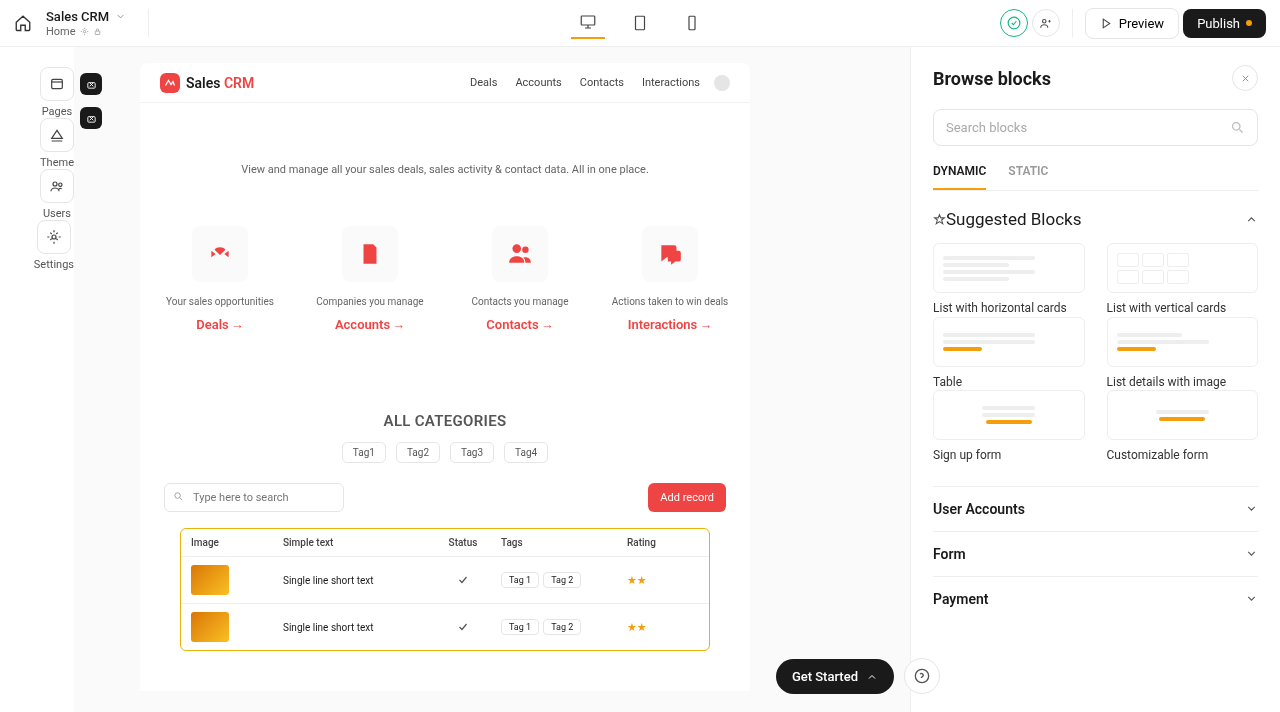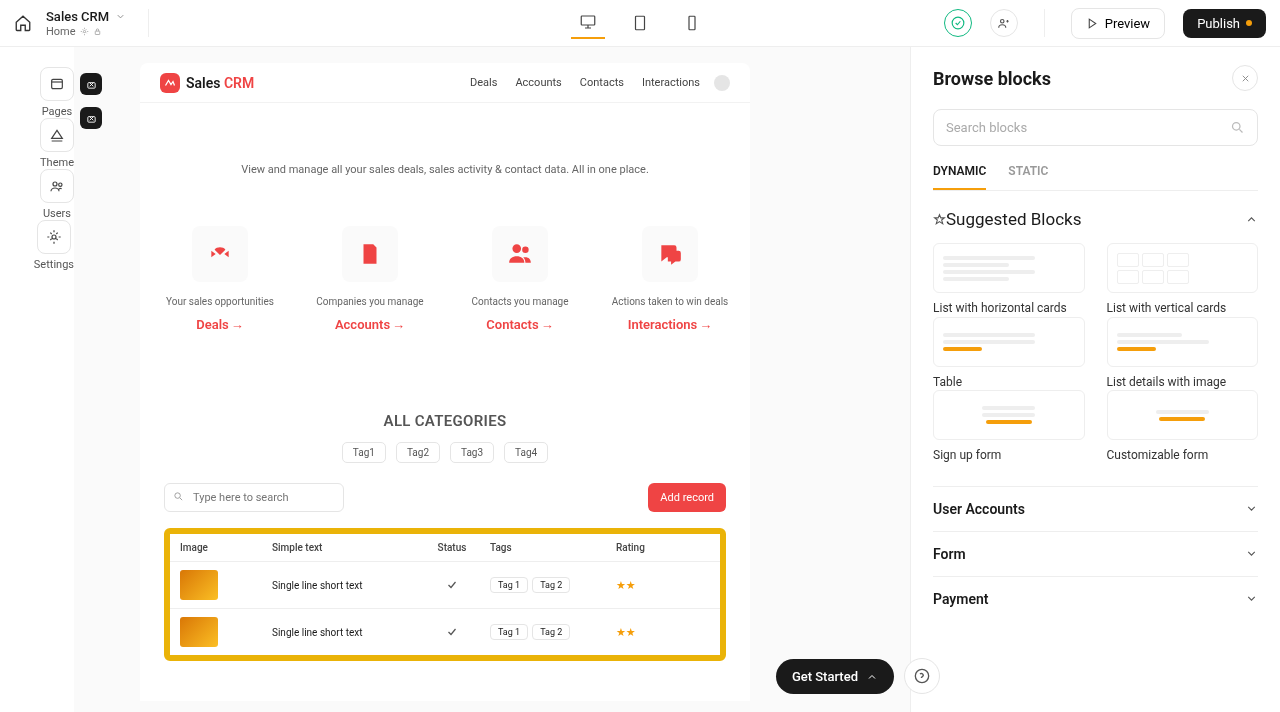--- a/index.html
+++ b/index.html
@@ -8,21 +8,21 @@
 .home-ico{width:18px;height:18px;stroke:#333;stroke-width:1.8;fill:none}
 .btitle{display:flex;flex-direction:column;gap:1px}
 .btitle .t1{font-size:13px;font-weight:500;display:flex;align-items:center;gap:6px}
 .btitle .t2{font-size:11px;color:#666;display:flex;align-items:center;gap:4px}
 .chev{width:11px;height:11px;stroke:#888;stroke-width:2;fill:none}
 .vsep{width:1px;height:28px;background:#eee;margin:0 8px}
 .center-devices{position:absolute;left:50%;transform:translateX(-50%);display:flex;gap:18px}
 .dev{padding:6px 8px;cursor:pointer;display:flex;align-items:center}
 .dev.active{border-bottom:2px solid #f59e0b}
 .dev svg{width:18px;height:18px;stroke:#444;stroke-width:1.6;fill:none}
-.top-right{margin-left:auto;display:flex;align-items:center;gap:18px}
+.top-right{margin-left:auto;display:flex;align-items:center;gap:4px}
 .iconbtn{width:28px;height:28px;border-radius:50%;border:1px solid #e5e5e5;display:flex;align-items:center;justify-content:center;cursor:pointer;background:#fff}
 .iconbtn.check{border-color:#10b981}
 .iconbtn svg{width:14px;height:14px;stroke:#555;stroke-width:2;fill:none}
 .iconbtn.check svg{stroke:#10b981}
 .btn{padding:7px 14px;border-radius:8px;border:1px solid #e5e5e5;font-size:13px;cursor:pointer;display:flex;align-items:center;gap:6px;background:#fff}
 .btn.black{background:#1a1a1a;color:#fff;border:none}
 .dot{width:6px;height:6px;border-radius:50%;background:#f59e0b}
 .main{display:flex;height:665px}
 .leftnav{width:74px;display:flex;flex-direction:column;align-items:flex-end;padding-top:20px;}
 .navitem{display:flex;flex-direction:column;align-items:center;gap:4px;cursor:pointer;font-size:11px;color:#555}
@@ -52,21 +52,21 @@
 .card .lbl{font-size:10px;color:#666;margin-bottom:10px;text-align:center}
 .card .link{font-size:13px;font-weight:600;color:#ef4444;display:flex;align-items:center;gap:2px}
 .allcat{text-align:center;font-size:15px;font-weight:600;color:#555;margin:40px 0 12px;letter-spacing:0.3px}
 .tags{display:flex;justify-content:center;gap:10px;margin-bottom:20px}
 .tag{padding:4px 10px;border:1px solid #e5e5e5;border-radius:5px;font-size:10px;color:#555}
 .search-row{display:flex;gap:8px;padding:0 24px;margin-bottom:16px}
 .search-row input{flex:1;padding:7px 10px 7px 28px;border:1px solid #e5e5e5;border-radius:6px;font-size:11px;background:#fff}
 .search-wrap{position:relative;flex:1}
 .search-wrap svg{position:absolute;left:9px;top:8px;width:11px;height:11px;stroke:#999;stroke-width:2;fill:none}
 .addrec{padding:7px 12px;background:#ef4444;color:#fff;border:none;border-radius:6px;font-size:11px;cursor:pointer}
-.tbl{margin:0 24px;border:6px solid #eab308;border-radius:6px;overflow:hidden;font-size:10px}
+.tbl{margin:0 40px;border:1px solid #eab308;border-radius:6px;overflow:hidden;font-size:10px}
 .tr{display:flex;border-bottom:1px solid #eee}
 .tr:last-child{border-bottom:none}
 .th,.td{padding:8px 10px;display:flex;align-items:center}
 .th{color:#444;font-weight:500}
 .c1{width:92px}.c2{width:162px}.c3{width:56px;justify-content:center}.c4{width:126px}.c5{width:60px}
 .thumb{width:38px;height:30px;border-radius:3px;background:linear-gradient(135deg,#d97706,#fbbf24)}
 .chk svg{width:12px;height:12px;stroke:#555;stroke-width:2.5;fill:none}
 .tagp{padding:2px 7px;border:1px solid #e5e5e5;border-radius:4px;font-size:9px;margin-right:4px}
 .stars{color:#f59e0b;font-size:11px}
 .panel{width:370px;border-left:1px solid #eee;padding:18px 22px;display:flex;flex-direction:column;overflow-y:auto}

